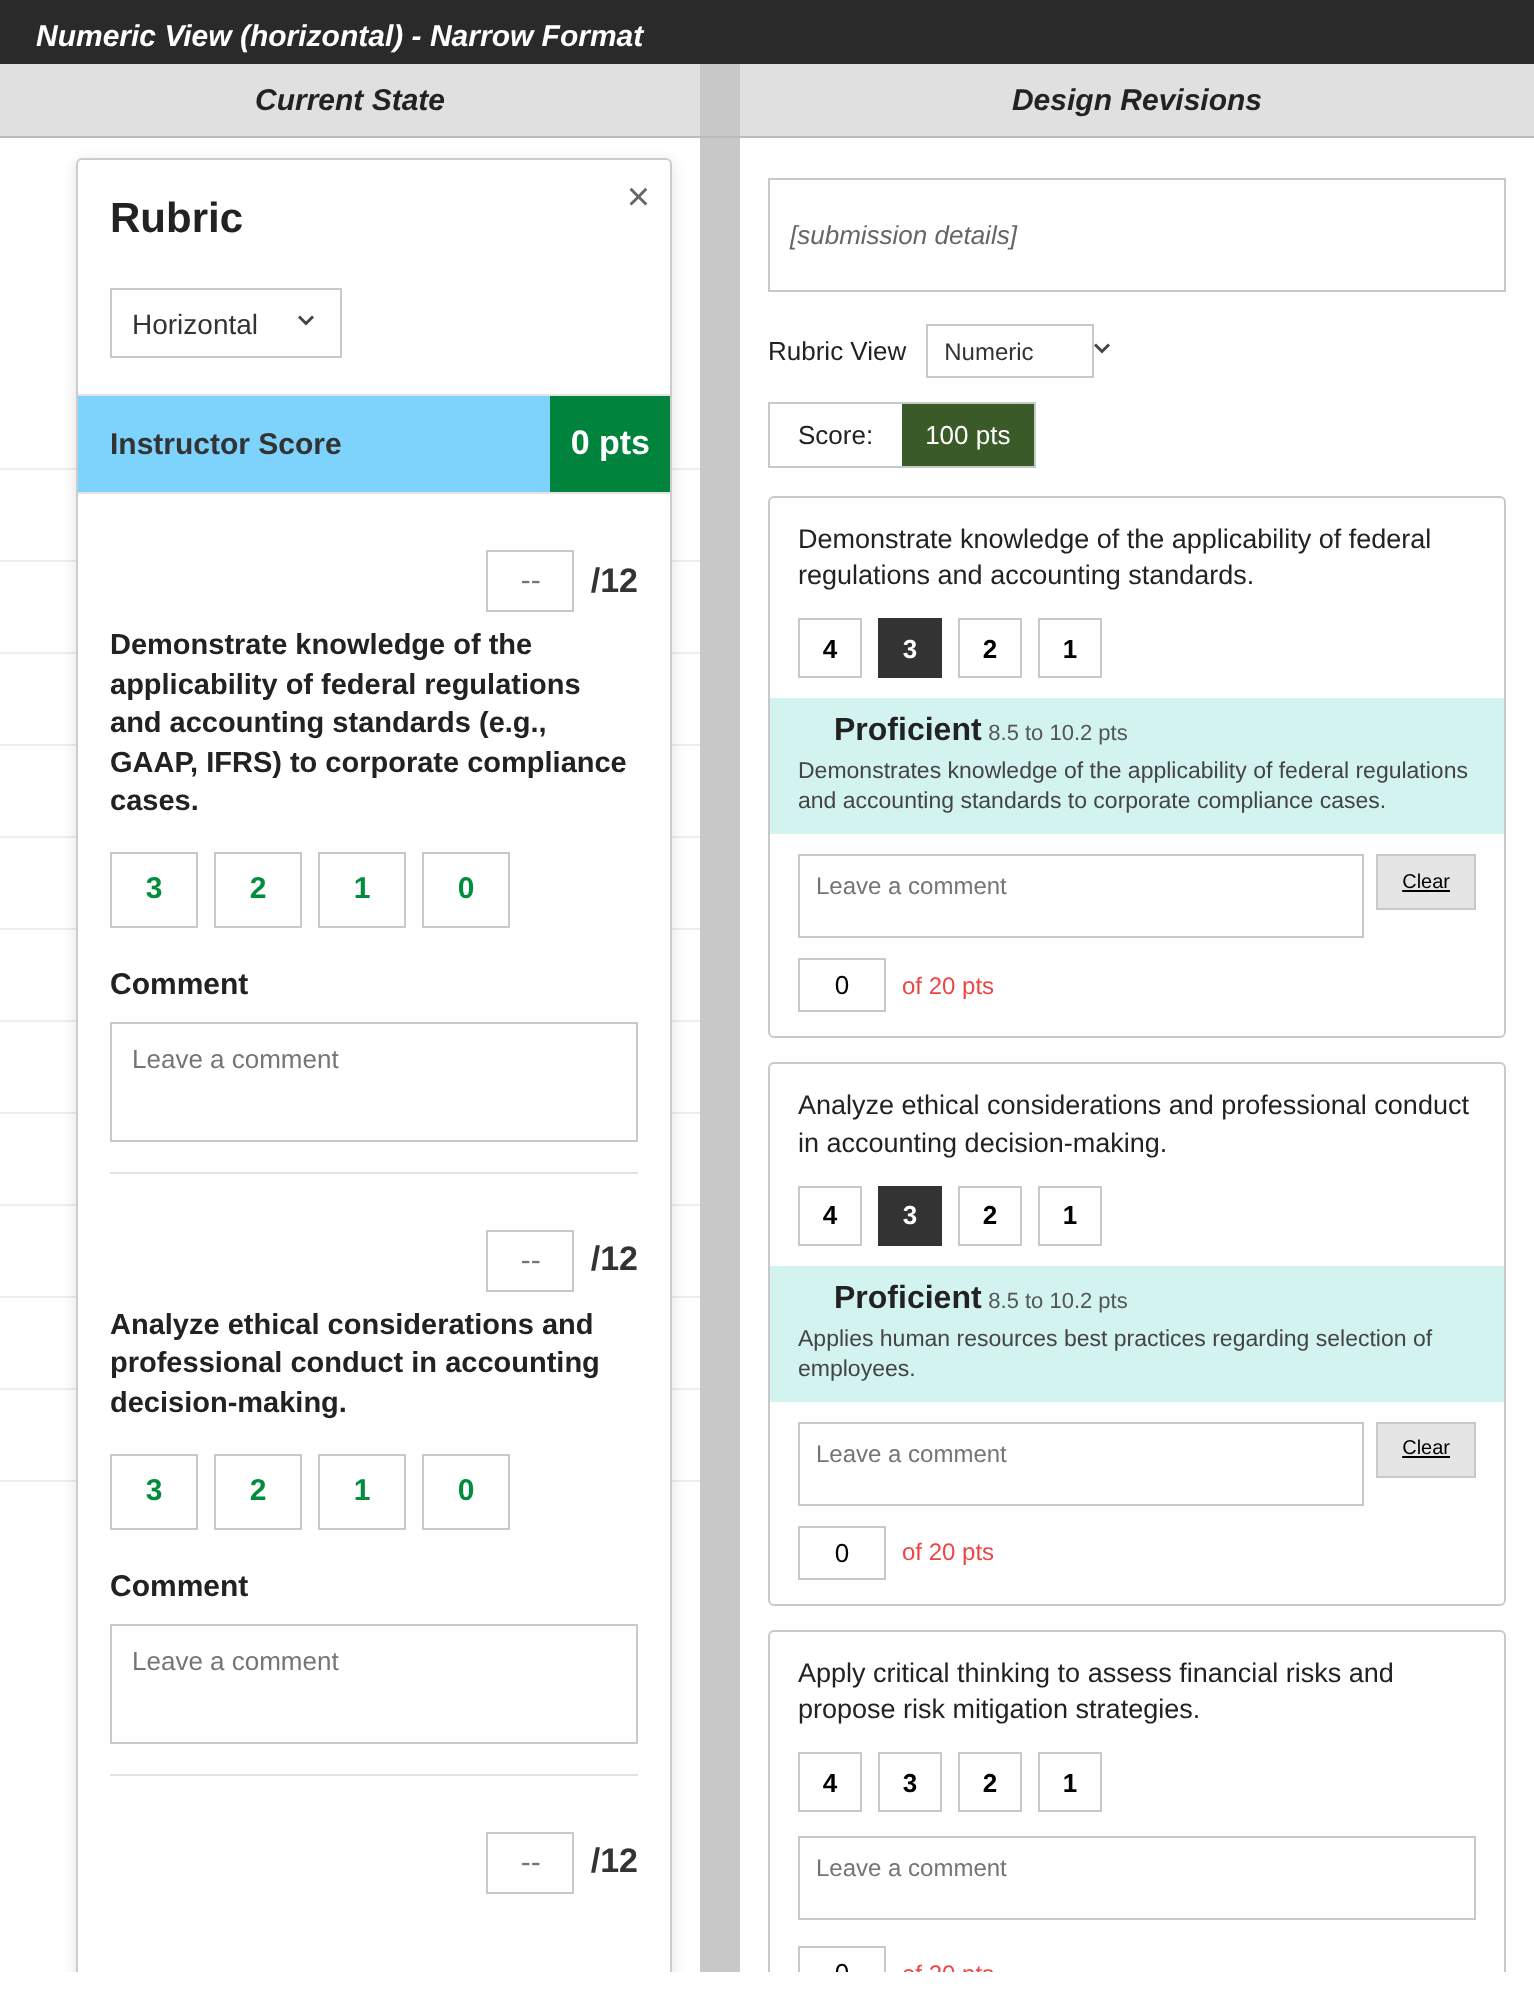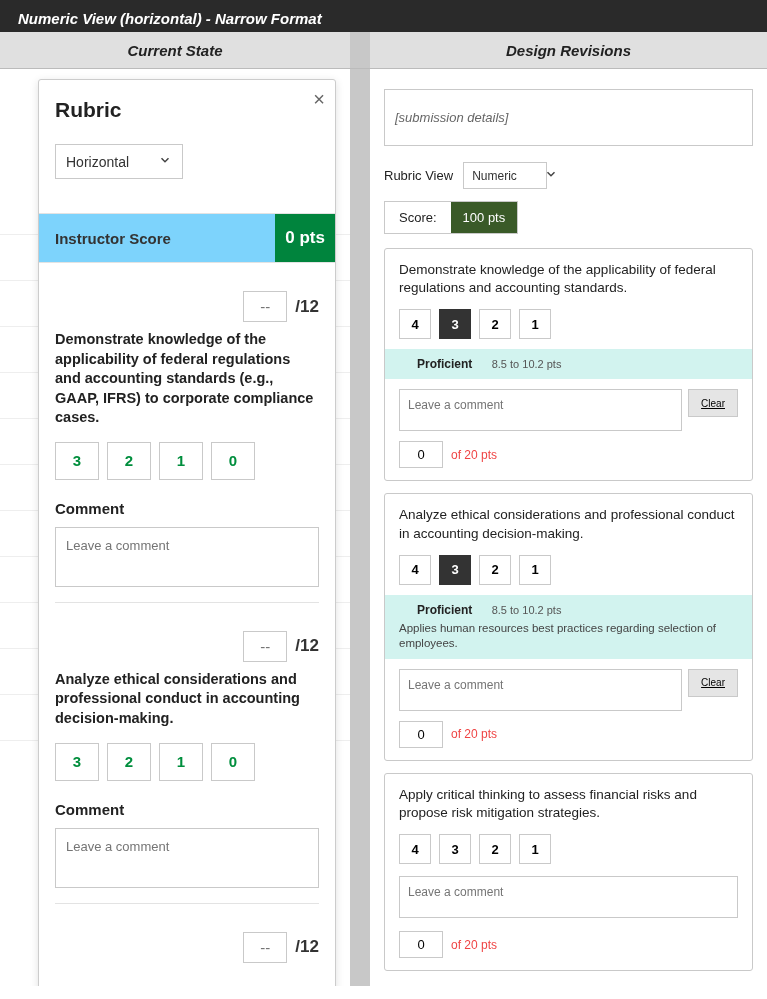--- a/index.html
+++ b/index.html
@@ -101,23 +101,23 @@
     font-size: 21px;
     font-weight: 700;
     margin-bottom: 22px;
   }
   .select-box {
     display: inline-flex;
     align-items: center;
     justify-content: space-between;
     border: 1px solid #c9c9c9;
     padding: 8px 10px;
-    width: 128px;
+    width: 116px;
     font-size: 14px;
-    margin-bottom: 18px;
+    margin-bottom: 2px;
     color: #333;
     cursor: pointer;
   }
   .chev-down svg { width: 14px; height: 14px; }
   .score-row {
     display: flex;
     align-items: center;
     background: #7dd3fc;
     margin: 16px -16px 28px -16px;
     border-top: 1px solid #e3e3e3;
@@ -275,22 +275,22 @@
   }
   .prof-panel {
     background: #d2f3ef;
     margin: 10px -14px 10px;
     padding: 8px 14px;
     font-size: 12px;
   }
   .prof-panel .prof-h {
     font-weight: 700;
     display: inline-block;
-    margin-right: 16px;
-    font-size: 12px;
+    margin-right: 0;
+    font-size: 16px;
     padding-left: 18px;
   }
   .prof-panel .prof-range {
     color: #555;
     font-size: 11px;
   }
   .prof-panel .prof-desc {
     margin-top: 4px;
     color: #444;
     font-size: 11.5px;
@@ -475,20 +475,21 @@
       <div class="r-card-title">Demonstrate knowledge of the applicability of federal regulations and accounting standards.</div>
       <div class="r-btn-row">
         <button class="r-num-btn">4</button>
         <button class="r-num-btn sel">3</button>
         <button class="r-num-btn">2</button>
         <button class="r-num-btn">1</button>
       </div>
       <div class="prof-panel">
         <span class="prof-h">Proficient</span>
         <span class="prof-range">8.5 to 10.2 pts</span>
+        <div class="prof-desc">Demonstrates knowledge of the applicability of federal regulations and accounting standards to corporate compliance cases.</div>
       </div>
       <div class="r-comment-wrap">
         <textarea class="r-comment-box" placeholder="Leave a comment" style=""></textarea>
         <button class="clear-btn">Clear</button>
       </div>
       <div class="of-row">
         <input class="of-input" value="0" style="">
         <span class="of-text">of 20 pts</span>
       </div>
     </div>

